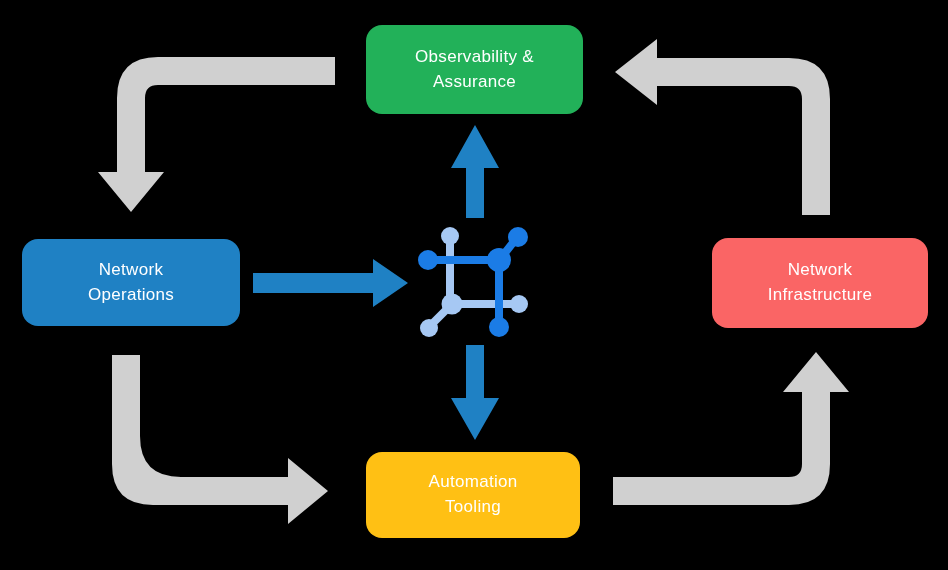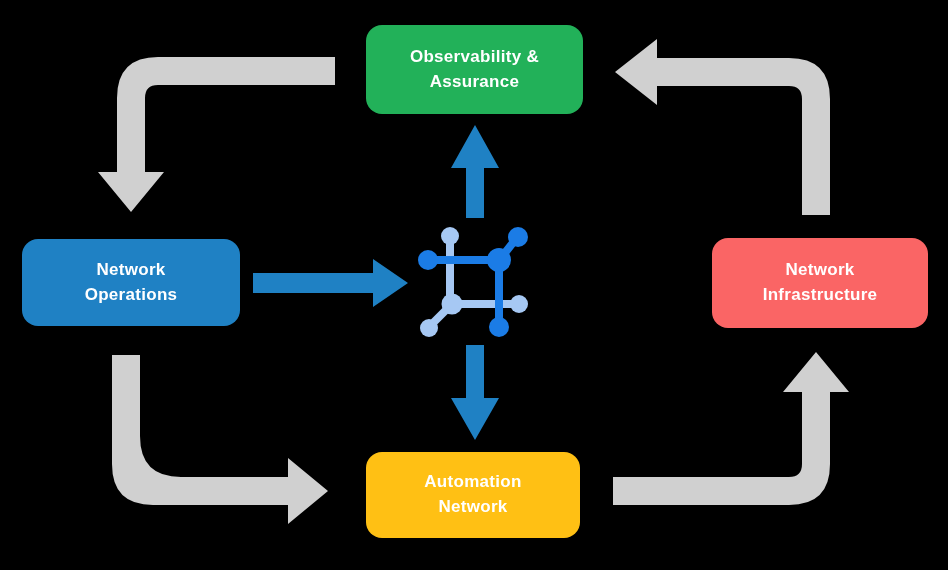--- a/index.html
+++ b/index.html
@@ -9,21 +9,21 @@
     font-family:"Liberation Sans", sans-serif;
     position:relative;overflow:hidden;
   }
   .canvas{position:absolute;inset:0;width:948px;height:570px;}
   svg.layer{position:absolute;left:0;top:0;}
   .node{
     position:absolute;
     border-radius:16px;
     display:flex;align-items:center;justify-content:center;
     color:#ffffff;
-    font-size:17px;font-weight:700;
+    font-size:17px;font-weight:400;
     line-height:1.45;letter-spacing:0.3px;
     text-align:center;white-space:pre-line;
   }
   .node-observability{left:366px;top:25px;width:217px;height:89px;background:#22B159;}
   .node-operations{left:22px;top:239px;width:218px;height:87px;background:#1F81C4;}
   .node-infrastructure{left:712px;top:238px;width:216px;height:90px;background:#FA6565;}
   .node-automation{left:366px;top:452px;width:214px;height:86px;background:#FFC014;}
   .gray-arrow{fill:#D0D0D0;}
   .blue-arrow{fill:#1F81C4;}
   .icon-light{stroke:#A6C8F3;}
@@ -77,16 +77,16 @@
 Operations</span>
   </div>
 
   <div class="node node-infrastructure">
     <span>Network
 Infrastructure</span>
   </div>
 
   <div class="node node-automation">
     <span>Automation
-Network</span>
+Tooling</span>
   </div>
 
 </div>
 
 </body></html>

